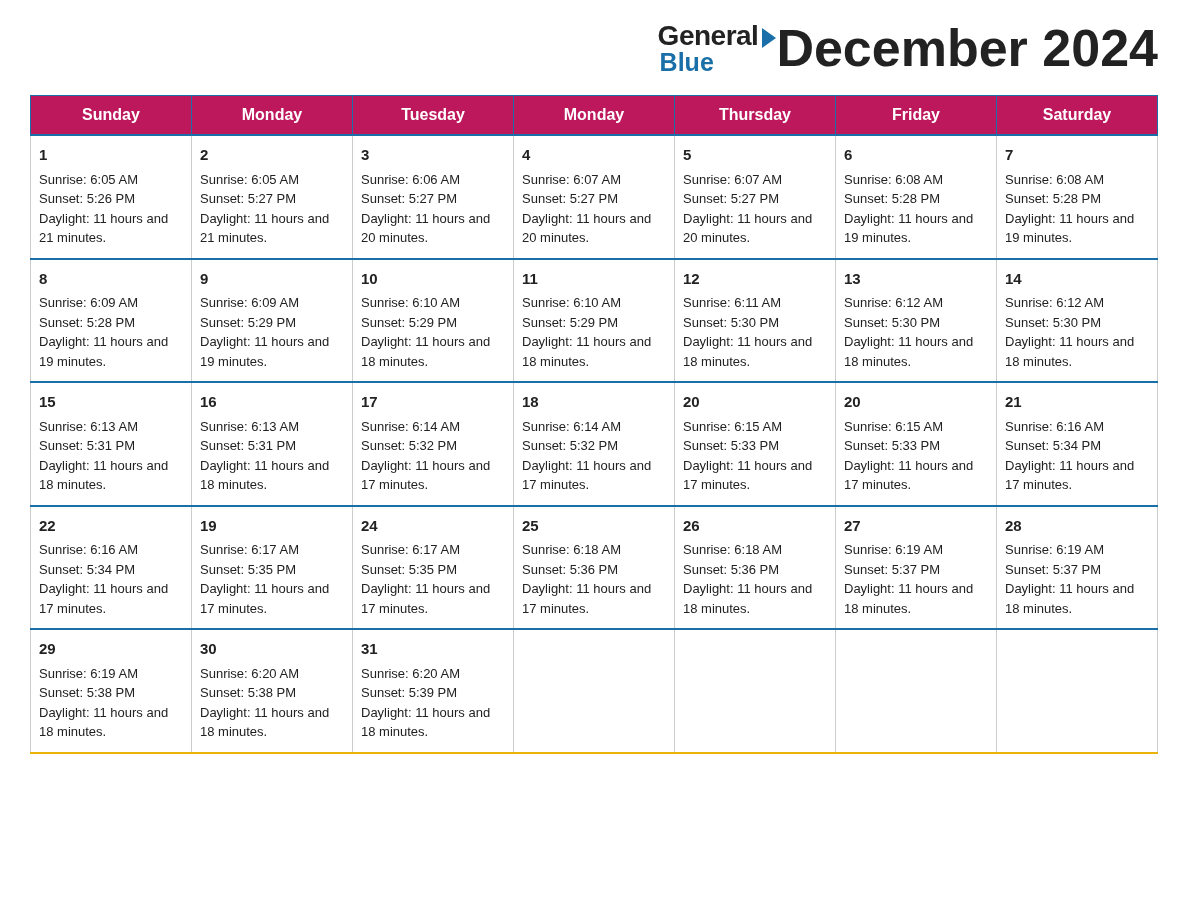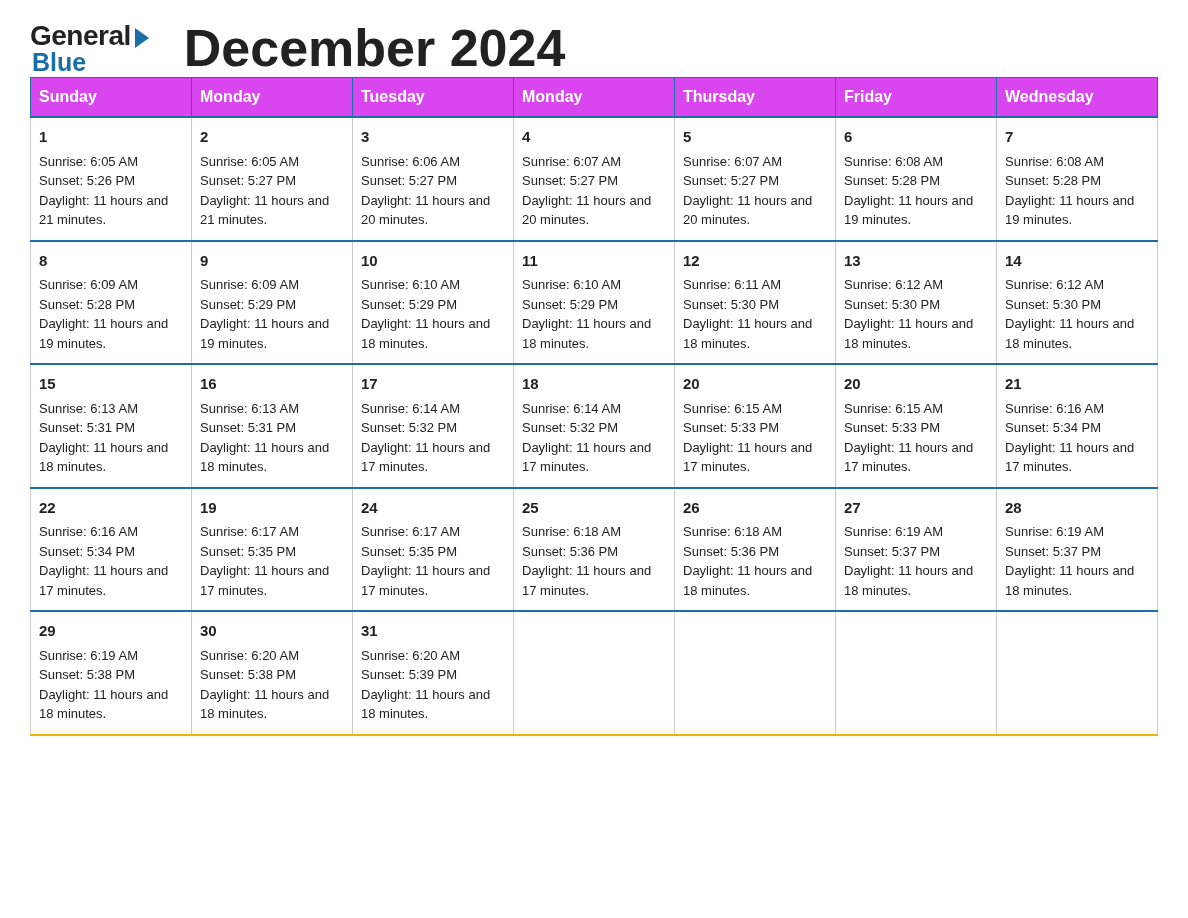--- a/index.html
+++ b/index.html
@@ -6,23 +6,23 @@
     body {
       font-family: Arial, sans-serif;
       background: #fff;
       color: #222;
       width: 1188px;
       min-height: 918px;
       padding: 20px 30px;
     }
     .header {
       display: flex;
-      justify-content: flex-start;
+      justify-content: flex-end;
       align-items: flex-start;
-      gap: 35px;
+      margin-bottom: 18px;
     }
     .logo {
       display: flex;
       flex-direction: column;
       align-items: flex-start;
     }
     .logo-top {
       display: flex;
       align-items: center;
     }
@@ -61,26 +61,26 @@
       font-size: 22px;
       color: #555;
       margin-top: 4px;
     }
     table {
       width: 100%;
       border-collapse: collapse;
       table-layout: fixed;
     }
     thead th {
-      background-color: #d946ef;
+      background-color: #be185d;
       color: #fff;
       font-size: 16px;
       font-weight: bold;
       padding: 10px 8px;
-      text-align: left;
+      text-align: center;
       border: 1px solid #1a6fa8;
     }
     tbody td {
       vertical-align: top;
       padding: 8px 8px 10px 8px;
       font-size: 13px;
       border: 1px solid #ccc;
       border-top: 2px solid #1a6fa8;
       height: 105px;
       background: #fff;
@@ -118,21 +118,21 @@
 
 <table>
   <thead>
     <tr>
     <th>Sunday</th>
         <th>Monday</th>
         <th>Tuesday</th>
         <th>Monday</th>
         <th>Thursday</th>
         <th>Friday</th>
-        <th>Wednesday</th>
+        <th>Saturday</th>
       </tr>
   </thead>
   <tbody id="calendar-body">
   <tr>
         <td><span class="day-num">1</span><span>Sunrise: 6:05 AM</span><br><span>Sunset: 5:26 PM</span><br><span>Daylight: 11 hours and 21 minutes.</span></td>
         <td><span class="day-num">2</span><span>Sunrise: 6:05 AM</span><br><span>Sunset: 5:27 PM</span><br><span>Daylight: 11 hours and 21 minutes.</span></td>
         <td><span class="day-num">3</span><span>Sunrise: 6:06 AM</span><br><span>Sunset: 5:27 PM</span><br><span>Daylight: 11 hours and 20 minutes.</span></td>
         <td><span class="day-num">4</span><span>Sunrise: 6:07 AM</span><br><span>Sunset: 5:27 PM</span><br><span>Daylight: 11 hours and 20 minutes.</span></td>
         <td><span class="day-num">5</span><span>Sunrise: 6:07 AM</span><br><span>Sunset: 5:27 PM</span><br><span>Daylight: 11 hours and 20 minutes.</span></td>
         <td><span class="day-num">6</span><span>Sunrise: 6:08 AM</span><br><span>Sunset: 5:28 PM</span><br><span>Daylight: 11 hours and 19 minutes.</span></td>

